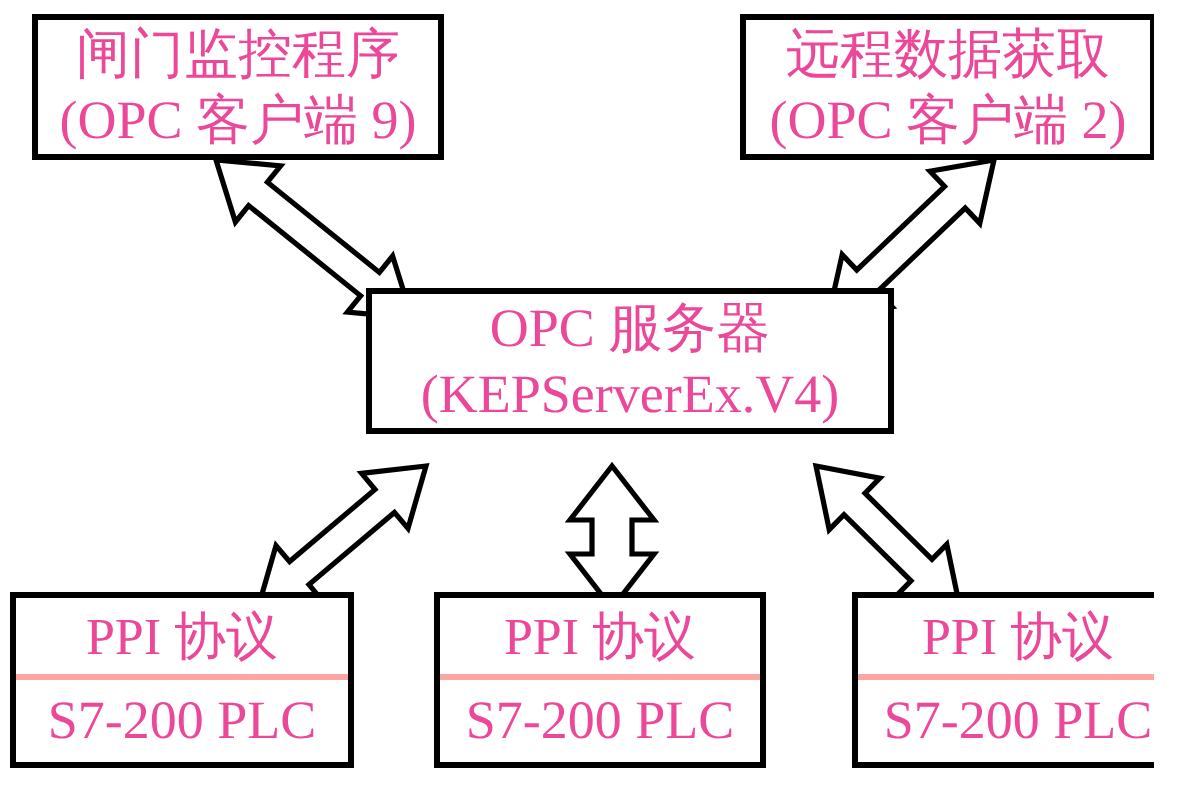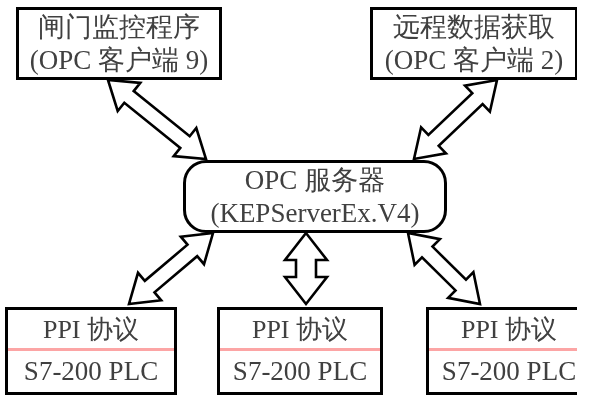--- a/index.html
+++ b/index.html
@@ -7,21 +7,21 @@
     padding: 0;
     background: #ffffff;
   }
   .canvas {
     position: relative;
     width: 577px;
     height: 400px;
     background: #ffffff;
     overflow: hidden;
     font-family: "Liberation Serif", "DejaVu Serif", serif;
-    color: #404040;
+    color: #ec4899;
   }
   .arrows-layer {
     position: absolute;
     left: 0;
     top: 0;
     width: 600px;
     height: 400px;
   }
   .box {
     position: absolute;
@@ -34,23 +34,23 @@
     justify-content: center;
     text-align: center;
   }
   .box .line {
     font-size: 27px;
     line-height: 33px;
     white-space: nowrap;
   }
   .client1 { left: 16px;  top: 7px;   width: 206px; height: 73px; }
   .client2 { left: 370px; top: 7px;   width: 208px; height: 73px; }
-  .server  { left: 183px; top: 160px; width: 264px; height: 73px; border-radius: 23px; }
+  .server  { left: 183px; top: 144px; width: 264px; height: 73px; }
   .plc {
-    top: 307px;
+    top: 296px;
     height: 88px;
     align-items: stretch;
     justify-content: flex-start;
   }
   .plc1 { left: 5px;   width: 172px; }
   .plc2 { left: 217px; width: 166px; }
   .plc3 { left: 426px; width: 166px; }
   .plc .cell {
     display: flex;
     align-items: center;

